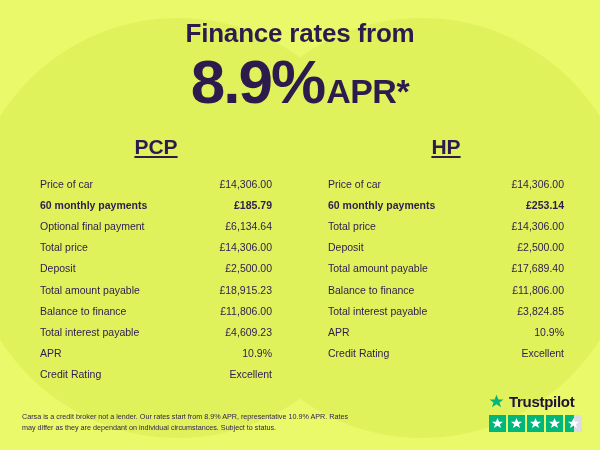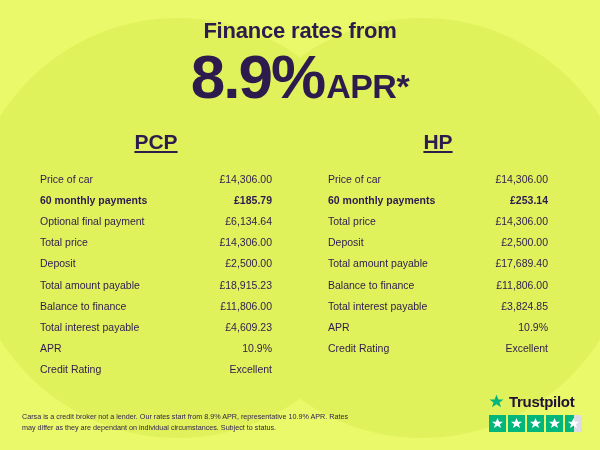--- a/index.html
+++ b/index.html
@@ -43,21 +43,21 @@
     top: 18px;
   }
   .content {
     position: relative;
     z-index: 2;
     width: 600px;
     height: 450px;
   }
   .headline {
     text-align: center;
-    font-size: 22px;
+    font-size: 26px;
     font-weight: bold;
     letter-spacing: -0.2px;
     padding-top: 18px;
     color: #2d1b4e;
   }
   .bigrate {
     text-align: center;
     margin-top: 2px;
     line-height: 1;
     color: #2d1b4e;
@@ -77,21 +77,21 @@
   }
   .cols {
     display: flex;
     margin-top: 22px;
   }
   .col {
     width: 50%;
     box-sizing: border-box;
   }
   .col-left { padding: 0 28px 0 40px; }
-  .col-right { padding: 0 52px 0 28px; }
+  .col-right { padding: 0 36px 0 28px; }
   .col-title {
     text-align: center;
     font-size: 21px;
     font-weight: bold;
     margin-bottom: 14px;
     color: #2d1b4e;
     text-decoration: underline;
   }
   table.rates {
     width: 100%;

